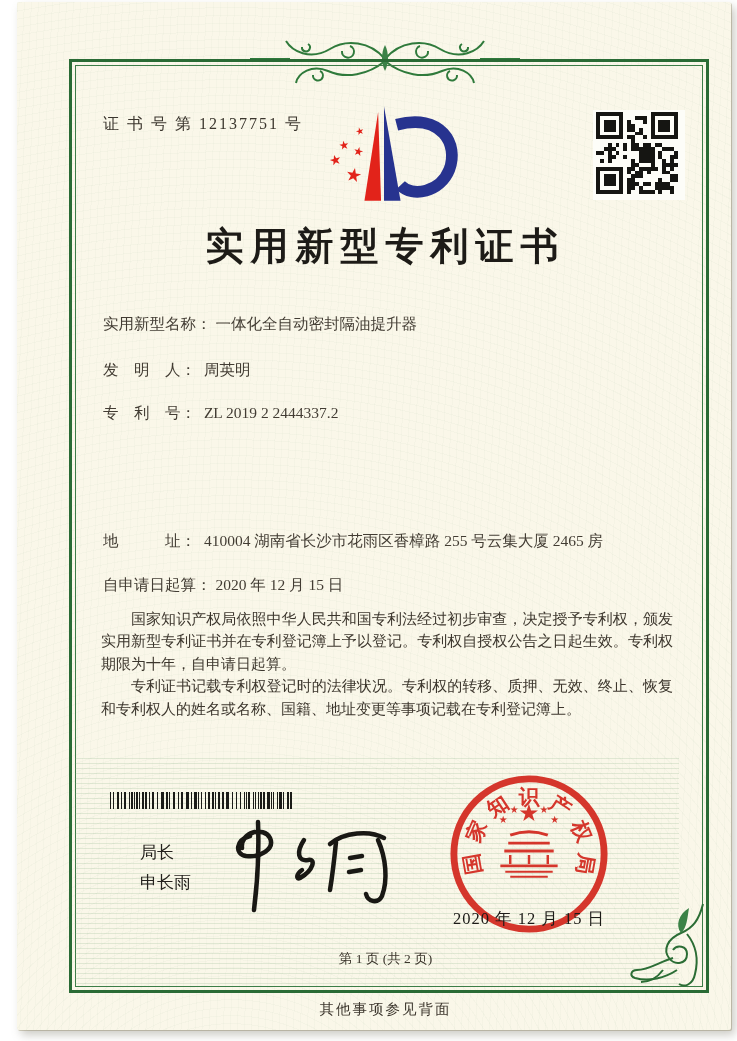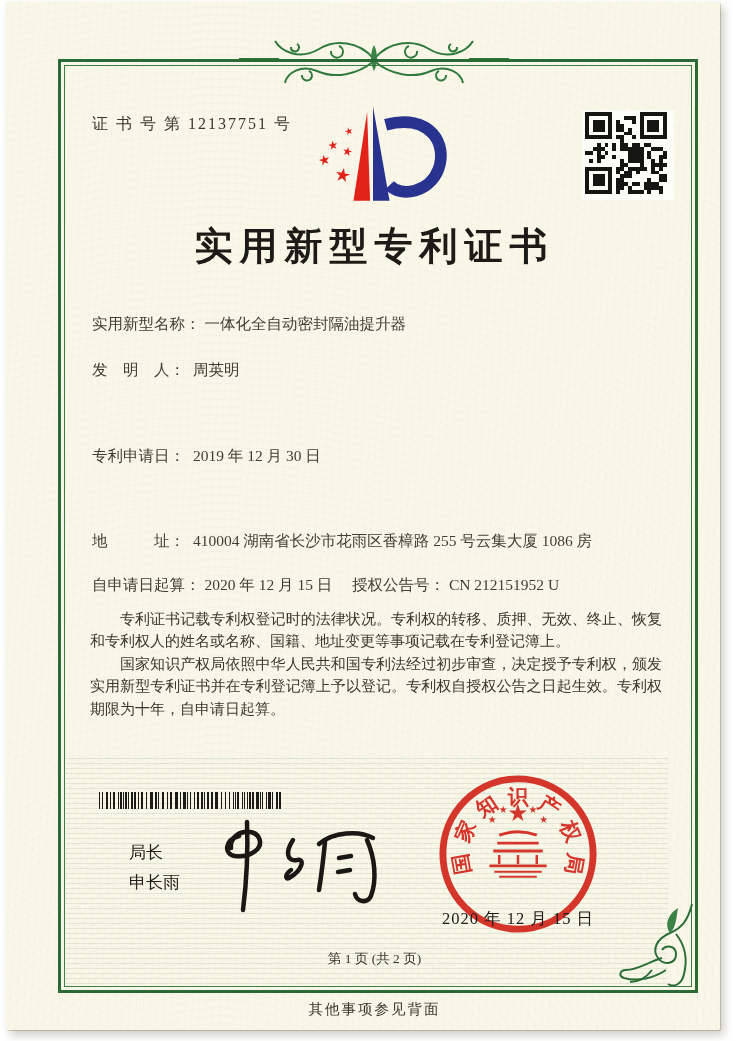--- a/index.html
+++ b/index.html
@@ -1,17 +1,17 @@
 <!DOCTYPE html>
 <html><head>
 <meta charset="utf-8">
 <style>
   html,body{margin:0;padding:0;width:737px;height:1041px;background:#ffffff;overflow:hidden;
     font-family:"Liberation Serif","DejaVu Serif",serif;}
-  .paper{position:absolute;left:6px;top:2px;width:714px;height:1028px;background:#faf7e9;
+  .paper{position:absolute;left:17px;top:2px;width:714px;height:1028px;background:#faf7e9;
     background-image:
       repeating-linear-gradient(93deg, rgba(150,180,150,0.05) 0 1px, transparent 1px 7px),
       repeating-radial-gradient(circle at 30% 115%, rgba(140,175,140,0.05) 0 1px, transparent 1px 8px);
     box-shadow:4px 5px 10px rgba(110,105,90,.35), 1px 1px 0 #d8d4c4;border-radius:2px;}
   .frame{position:absolute;left:52px;top:57px;width:634px;height:928px;border:3px solid #2a6b35;}
   .frame-inner{position:absolute;inset:3px;border:1px solid #3c7d47;}
   .stripe-band{position:absolute;left:58px;top:756px;width:604px;height:226px;
     background:repeating-linear-gradient(180deg, rgba(120,168,120,.20) 0 1px, transparent 1px 5px);}
   .cert-number{position:absolute;left:86px;top:112px;font-size:16px;letter-spacing:2px;color:#3b362e;}
   .logo{position:absolute;left:288px;top:96px;width:156px;height:112px;}
@@ -230,40 +230,36 @@
   <div class="title">实用新型专利证书</div>
 
   <div class="row" style="top:311px">
     <span class="lbl">实用新型名称：</span>
     <span>一体化全自动密封隔油提升器</span>
   </div>
   <div class="row" style="top:357px">
     <span class="lbl">发　明　人：</span>
     <span>周英明</span>
   </div>
-  <div class="row" style="top:443px">
-    <span class="lbl">专利申请日：</span>
-    <span>2019 年 12 月 30 日</span>
+  <div class="row" style="top:400px">
+    <span class="lbl">专　利　号：</span>
+    <span>ZL 2019 2 2444337.2</span>
   </div>
   <div class="row" style="top:528px">
     <span class="lbl">地　　　址：</span>
-    <span>410004 湖南省长沙市花雨区香樟路 255 号云集大厦 1086 房</span>
+    <span>410004 湖南省长沙市花雨区香樟路 255 号云集大厦 2465 房</span>
   </div>
   <div class="row" style="top:572px">
     <span class="lbl">自申请日起算：</span>
     <span>2020 年 12 月 15 日</span>
-    <span class="pair2">
-      <span>授权公告号：</span>
-      <span>CN 212151952 U</span>
-    </span>
   </div>
 
   <div class="paras">
+    <p>国家知识产权局依照中华人民共和国专利法经过初步审查，决定授予专利权，颁发实用新型专利证书并在专利登记簿上予以登记。专利权自授权公告之日起生效。专利权期限为十年，自申请日起算。</p>
     <p>专利证书记载专利权登记时的法律状况。专利权的转移、质押、无效、终止、恢复和专利权人的姓名或名称、国籍、地址变更等事项记载在专利登记簿上。</p>
-    <p>国家知识产权局依照中华人民共和国专利法经过初步审查，决定授予专利权，颁发实用新型专利证书并在专利登记簿上予以登记。专利权自授权公告之日起生效。专利权期限为十年，自申请日起算。</p>
   </div>
 
   <svg class="barcode" viewBox="0 0 185 17" preserveAspectRatio="none">
     <g id="bars" fill="#1b1b18">
         <rect x="0" y="0" width="1" height="17"></rect>
         <rect x="3" y="0" width="1" height="17"></rect>
         <rect x="7" y="0" width="2" height="17"></rect>
         <rect x="11" y="0" width="1" height="17"></rect>
         <rect x="14" y="0" width="2" height="17"></rect>
         <rect x="19" y="0" width="1" height="17"></rect>

